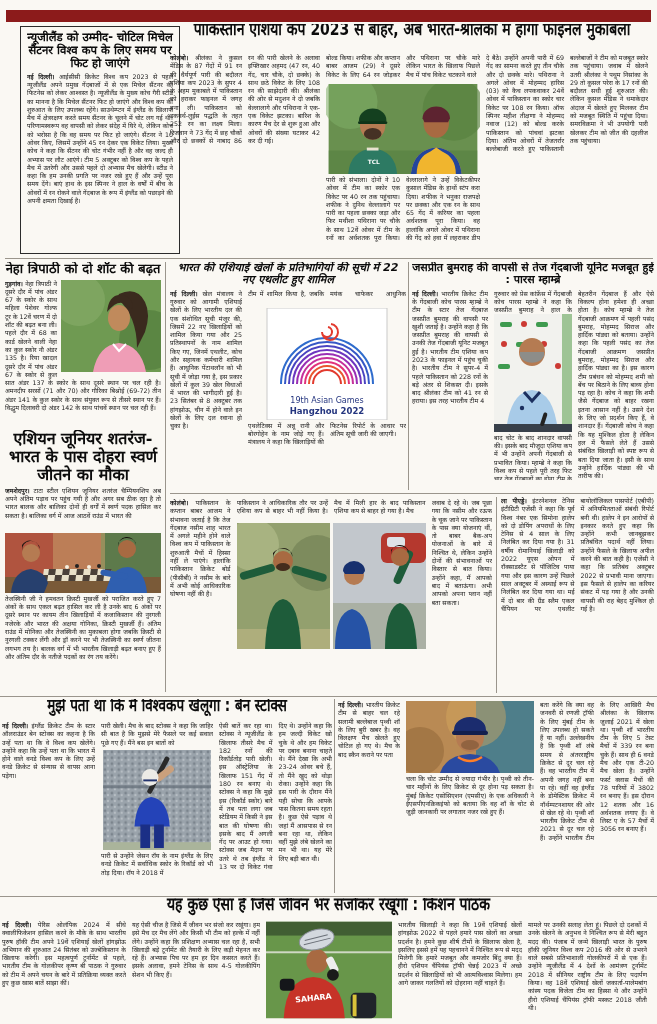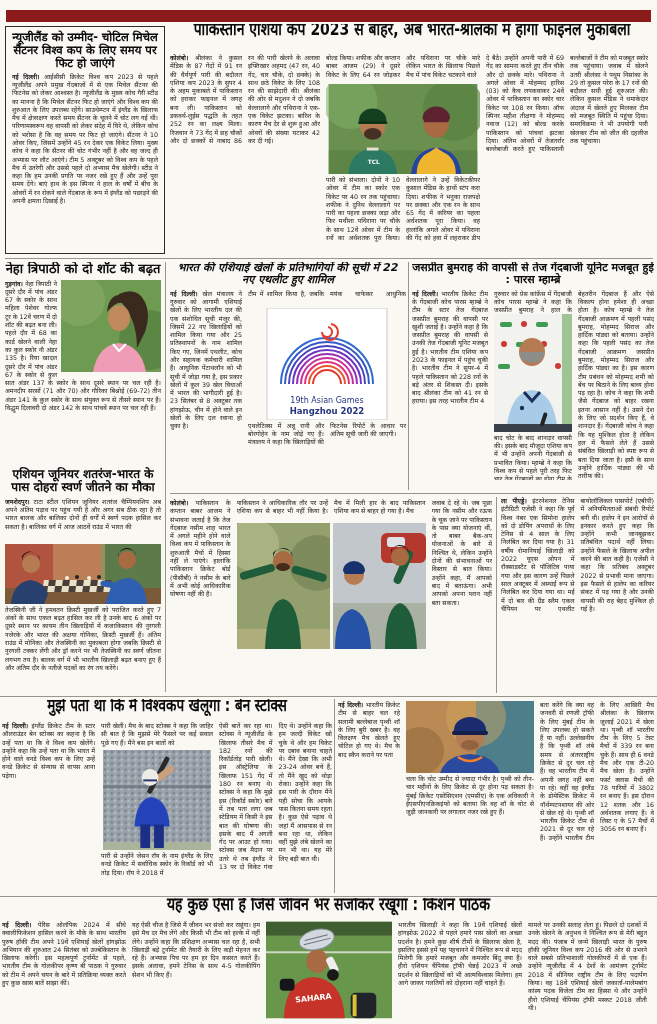--- a/index.html
+++ b/index.html
@@ -19,21 +19,21 @@
   .fl-r{float:right;margin:0 0 2px 4px;}
   svg text{font-family:"DejaVu Sans",sans-serif;}
 </style>
 </head>
 <body>
 
 <div id="page">
 
   <div class="bar" style="left:6px;top:10px;width:645px;height:12px;background:#8c1b1b;"></div>
 
-  <div class="art boxed" style="left:5px;top:26px;width:146px;height:218px;">
+  <div class="art boxed" style="left:20px;top:26px;width:146px;height:218px;">
     <div class="hl" style="font-size:11.5px;">न्यूजीलैंड को उम्मीद- चोटिल मिचेल सैंटनर विश्व कप के लिए समय पर फिट हो जाएंगे</div>
     <div class="bt" style="height:178px;">
       <span class="dl">नई दिल्ली।</span>
       <span>आईसीसी क्रिकेट विश्व कप 2023 से पहले न्यूजीलैंड अपने प्रमुख गेंदबाजों में से एक मिचेल सैंटनर की फिटनेस को लेकर आश्वस्त है। न्यूजीलैंड के मुख्य कोच गैरी स्टीड का मानना है कि मिचेल सैंटनर फिट हो जाएंगे और विश्व कप की शुरुआत के लिए उपलब्ध रहेंगे। साउथेम्प्टन में इंग्लैंड के खिलाफ मैच में क्षेत्ररक्षण करते समय सैंटनर के चूलने में चोट लग गई थी। परिणामस्वरूप वह वापसी को लेकर संदेह में घिरे थे, लेकिन कोच को भरोसा है कि वह समय पर फिट हो जाएंगे। सैंटनर ने 10 ओवर किए, जिसमें उन्होंने 45 रन देकर एक विकेट लिया। मुख्य कोच ने कहा कि सैंटनर की चोट गंभीर नहीं है और वह जल्द ही अभ्यास पर लौट आएंगे। टीम 5 अक्टूबर को विश्व कप के पहले मैच में उतरेगी और उससे पहले दो अभ्यास मैच खेलेगी। स्टीड ने कहा कि हम उनकी प्रगति पर नजर रखे हुए हैं और उन्हें पूरा समय देंगे। बाएं हाथ के इस स्पिनर ने हाल के वर्षों में बीच के ओवरों में रन रोकने वाले गेंदबाज के रूप में इंग्लैंड को पछाड़ने की अपनी क्षमता दिखाई है।</span>
     </div>
   </div>
 
   <div class="art" style="left:170px;top:24px;width:484px;height:232px;">
     <div class="hl hl1" style="font-size:14px;height:26px;">पाकिस्तान एशिया कप 2023 से बाहर, अब भारत-श्रीलंका में होगा फाइनल मुकाबला</div>
     <div class="row" style="margin-top:4px;">
@@ -82,21 +82,21 @@
         <path d="M46,32 q2,-18 14,-17 q12,1 12,14 l-5,-3 q-9,-9 -21,6 z" fill="#3a2a1e"></path>
         <path d="M32,92 q5,-27 26,-29 q22,2 27,29 z" fill="#ef9db6"></path>
         <path d="M52,64 l6,7 7,-7" stroke="#ffffff" stroke-width="2" fill="none"></path>
       </svg>
       <span class="dl">गुड़गांव।</span>
       <span>नेहा त्रिपाठी ने दूसरे दौर में पांच अंडर 67 के स्कोर के साथ महिला पेशेवर गोल्फ टूर के 12वें चरण में दो शॉट की बढ़त बना ली। पहले दौर में 68 का कार्ड खेलने वाली नेहा का कुल स्कोर नौ अंडर 135 है। रिया खादल दूसरे दौर में पांच अंडर 67 के स्कोर से कुल सात अंडर 137 के स्कोर के साथ दूसरे स्थान पर चल रही है। अमनदीप सरसों (71 और 70) और गौरिका बिश्नोई (69-72) तीन अंडर 141 के कुल स्कोर के साथ संयुक्त रूप से तीसरे स्थान पर हैं। विद्धुम दिलावरी दो अंडर 142 के साथ पांचवें स्थान पर चल रही हैं।</span>
     </div>
   </div>
 
   <div class="art" style="left:5px;top:430px;width:156px;height:260px;">
-    <div class="hl" style="font-size:12px;margin-top:38px;">एशियन जूनियर शतरंज-भारत के पास दोहरा स्वर्ण जीतने का मौका</div>
+    <div class="hl" style="font-size:16px;">एशियन जूनियर शतरंज-भारत के पास दोहरा स्वर्ण जीतने का मौका</div>
     <div class="bt" style="height:44px;">
       <span class="dl">जमशेदपुर।</span>
       <span>टाटा स्टील एशियन जूनियर शतरंज चैम्पियनशिप अब अपने अंतिम पड़ाव पर पहुंच गयी है और अगर सब ठीक रहा है तो भारत बालक और बालिका दोनों ही वर्गों में स्वर्ण पदक हासिल कर सकता है। बालिका वर्ग में आज आठवें राउंड में भारत की</span>
     </div>
     <svg class="ph" width="156" height="60" viewBox="0 0 156 60" style="margin:2px 0;">
       <defs>
         <pattern id="cbp" width="14" height="14" patternUnits="userSpaceOnUse">
           <rect width="14" height="14" fill="#e8e0c8"></rect>
           <rect width="7" height="7" fill="#4a4038"></rect>
           <rect x="7" y="7" width="7" height="7" fill="#4a4038"></rect>

